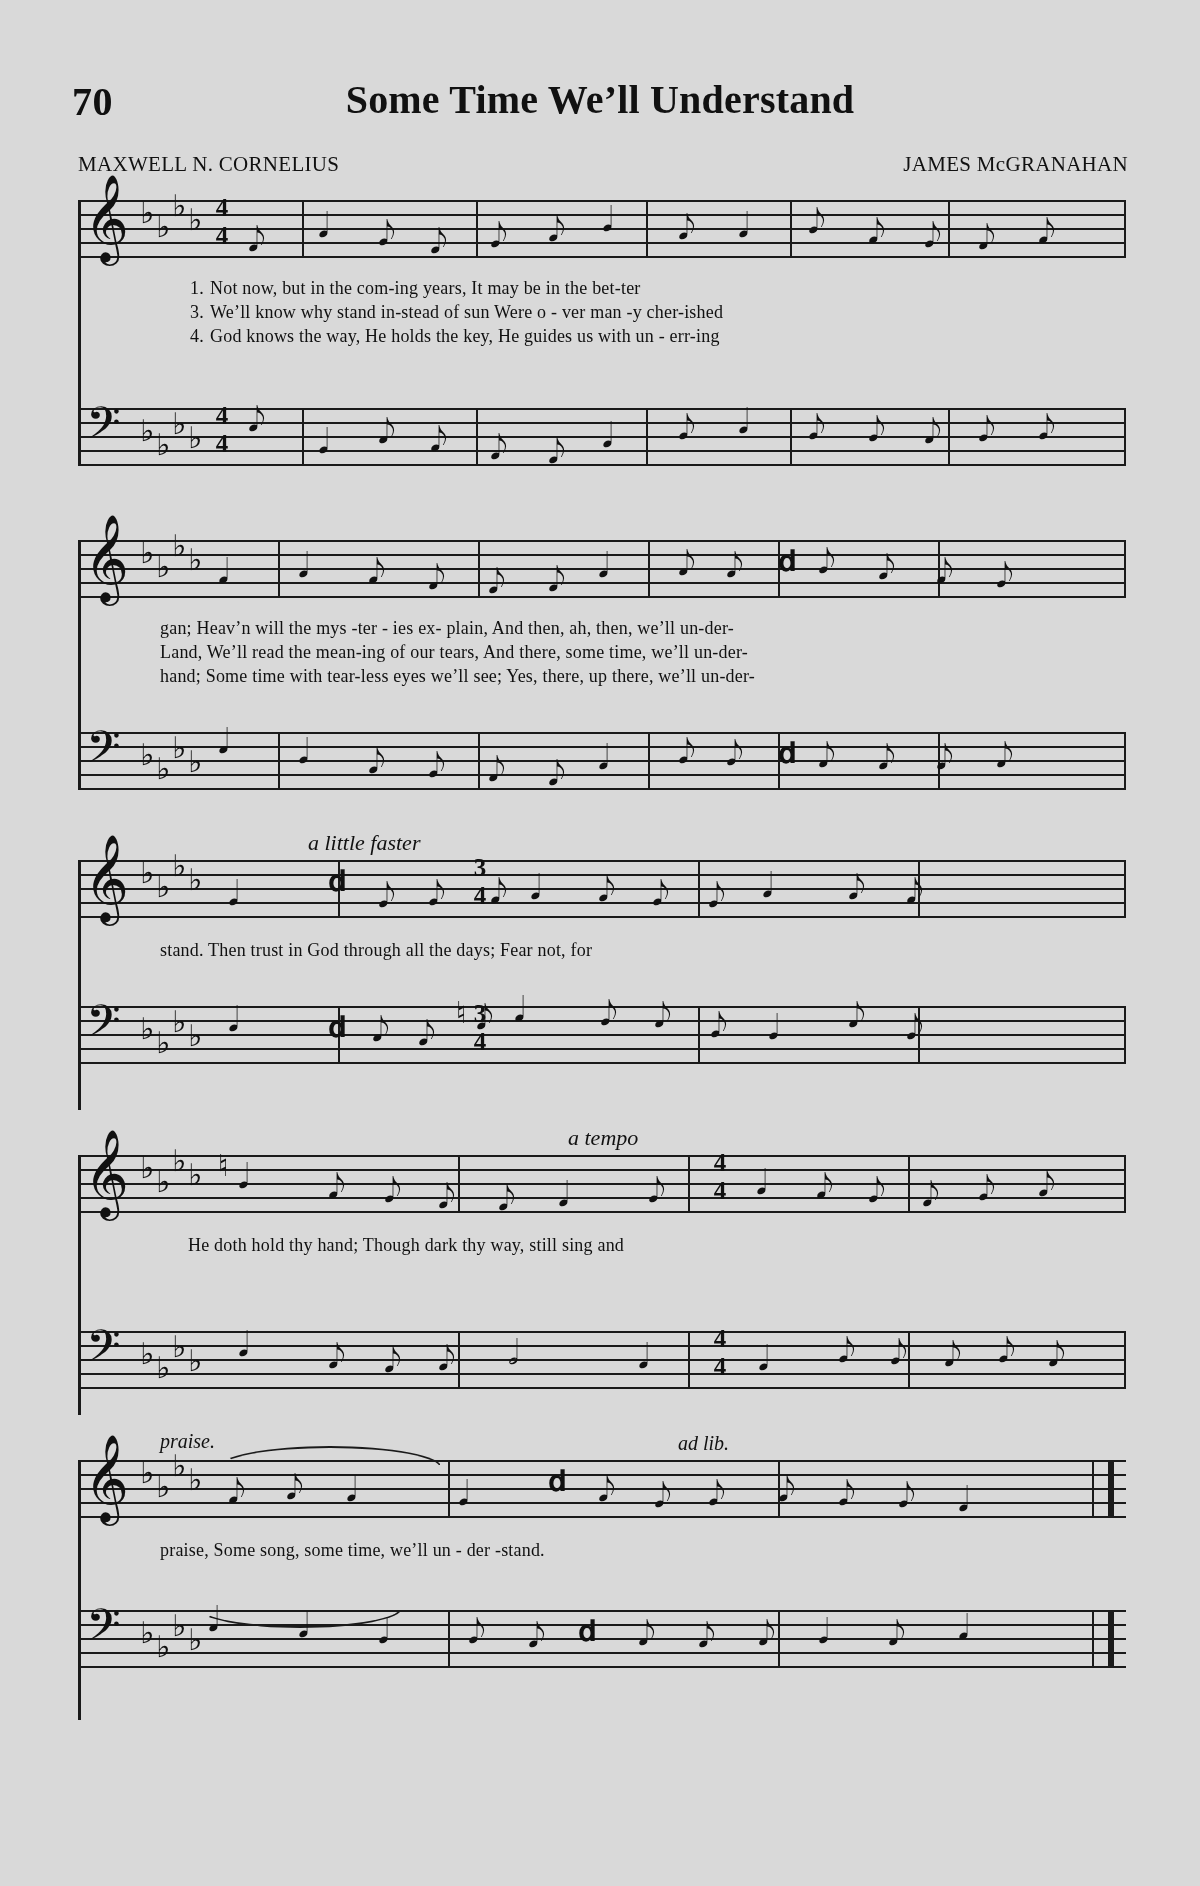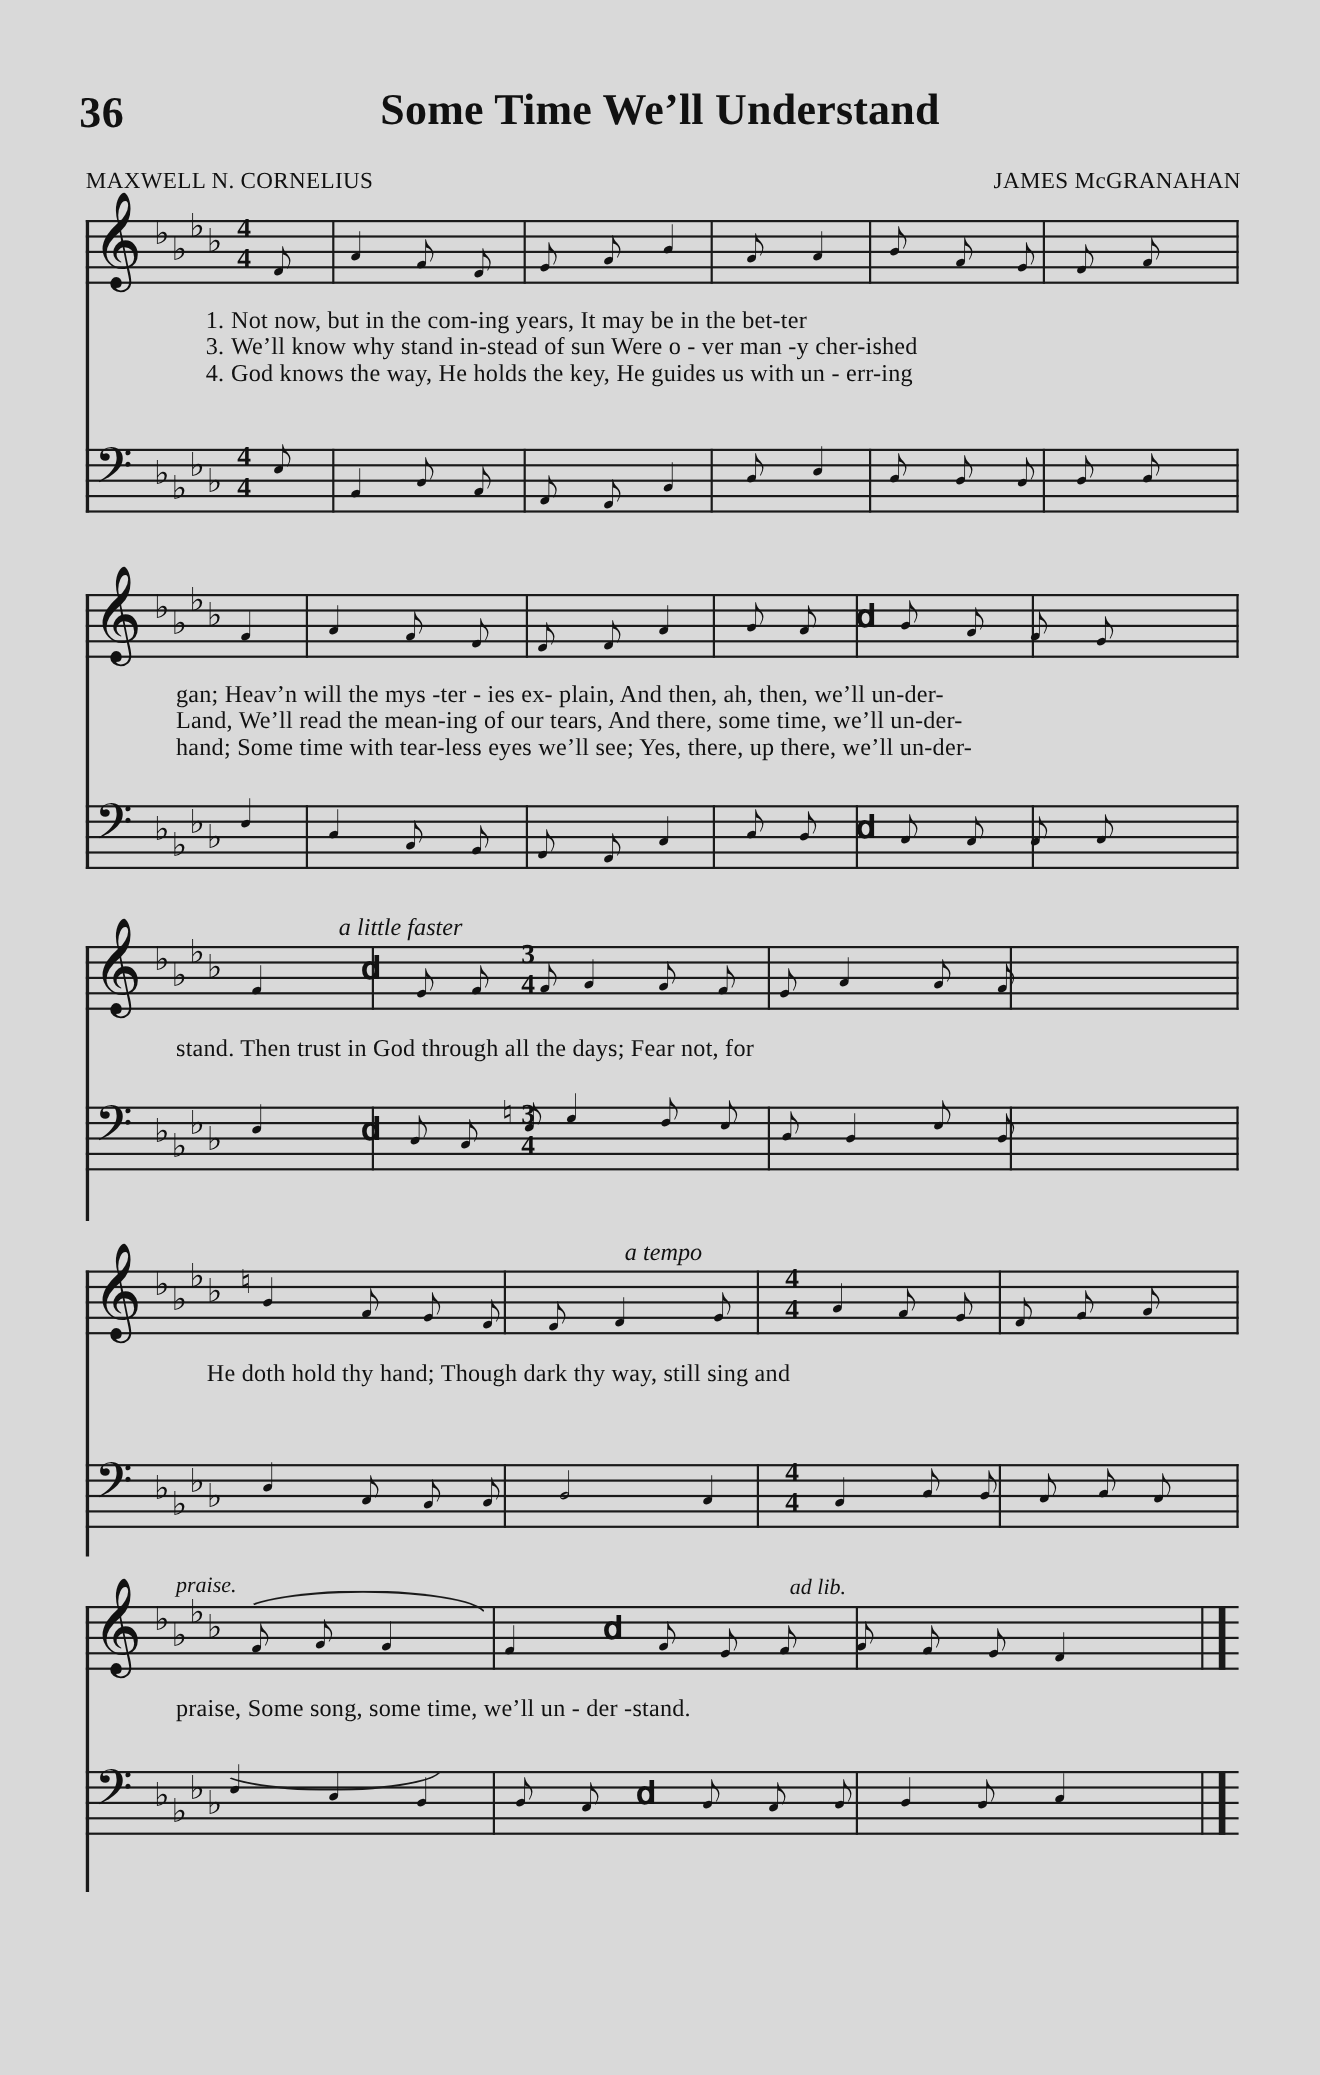--- a/index.html
+++ b/index.html
@@ -138,21 +138,21 @@
     font-family: "DejaVu Sans", sans-serif;
     font-size: 30px;
     line-height: 1;
   }
 
   
   .lyric-block {
     position: absolute;
     left: 78px;
     width: 1048px;
-    font-size: 22px;
+    font-size: 18px;
     letter-spacing: 0.2px;
   }
   .lyric-line {
     height: 24px;
     white-space: nowrap;
   }
   .lyric-line .vnum {
     display: inline-block;
     width: 26px;
     text-align: right;
@@ -181,21 +181,21 @@
     border-left-color: transparent;
     border-right-color: transparent;
     border-radius: 50%/0 0 100% 100%;
   }
 </style>
 </head>
 <body>
 
 <div class="page">
 
-  <div class="hymn-number">36</div>
+  <div class="hymn-number">70</div>
   <div class="hymn-title">Some Time We’ll Understand</div>
   <div class="author-left">MAXWELL N. CORNELIUS</div>
   <div class="author-right">JAMES McGRANAHAN</div>
 
   <div class="system" style="top:200px;">
     <div class="sys-left-bar" style="top:0;height:266px;"></div>
 
     <div class="staff" style="position:absolute;top:0;">
       <div class="line"></div>
       <div class="line"></div>
@@ -499,21 +499,21 @@
       <div class="note" style="left:866px;top:6px;">𝅘𝅥𝅮</div>
       <div class="note" style="left:920px;top:2px;">𝅘𝅥𝅮</div>
       <div class="note" style="left:970px;top:6px;">𝅘𝅥𝅮</div>
     </div>
   </div>
 
   <div class="system" style="top:1460px;">
     <div class="sys-left-bar" style="top:0;height:260px;"></div>
 
     <div class="expr" style="left:82px;top:-30px;font-size:20px;">praise.</div>
-    <div class="expr" style="left:600px;top:-28px;font-size:20px;margin-left:40px;">ad lib.</div>
+    <div class="expr" style="left:600px;top:-28px;font-size:20px;">ad lib.</div>
     <div class="slur" style="left:140px;top:-14px;width:220px;"></div>
 
     <div class="staff" style="position:absolute;top:0;">
       <div class="line"></div>
       <div class="line"></div>
       <div class="line"></div>
       <div class="line"></div>
       <div class="line"></div>
       <div class="clef treble">𝄞</div>
       <div class="keysig" style="left:62px;top:-2px;">♭</div>

